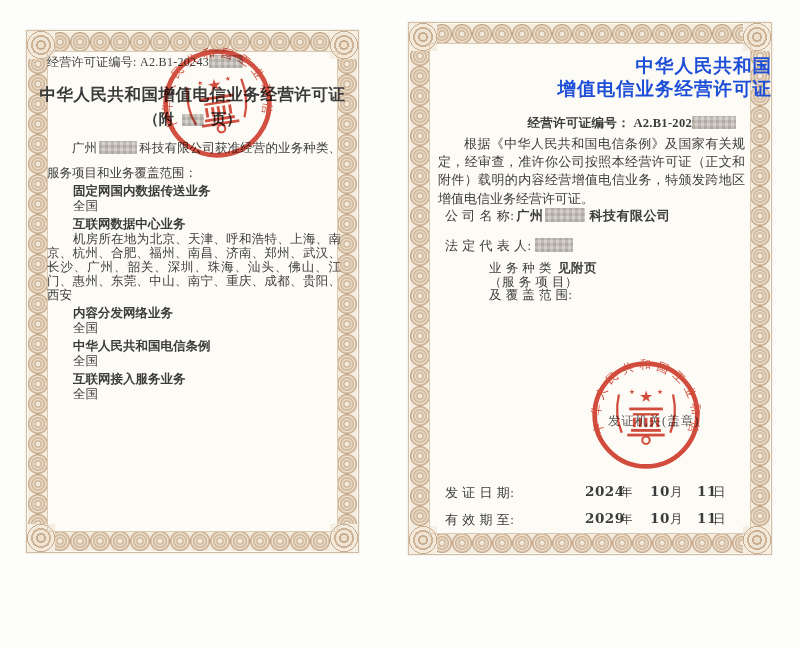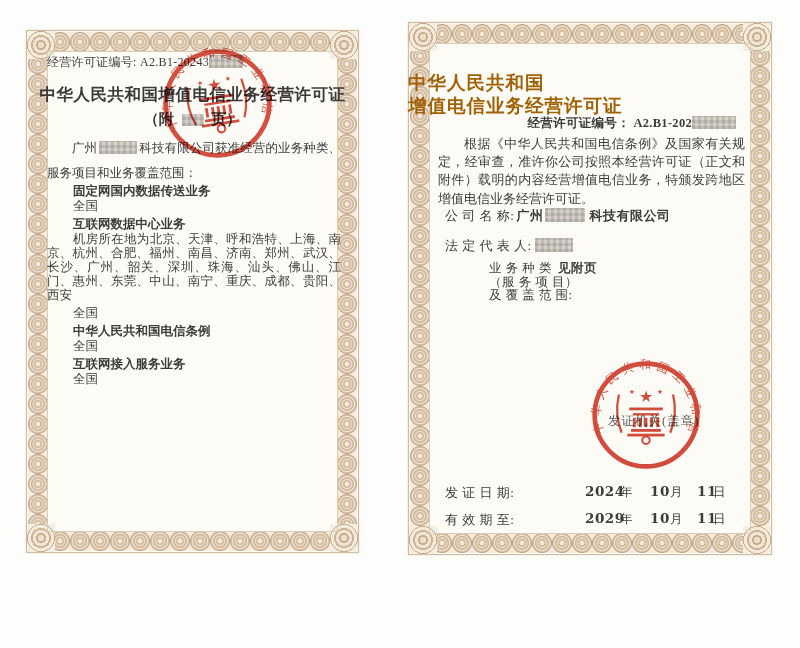--- a/index.html
+++ b/index.html
@@ -60,22 +60,22 @@
              font-weight:bold; letter-spacing:.5px; color:#3a3a3a; }
   .l-sub   { left:0; right:0; top:80px; text-align:center; font-size:15px; font-weight:bold; }
   .l-intro { left:21px; right:18px; top:106px; font-size:12.5px; line-height:25px;
              text-indent:25px; text-align:justify; }
   .l-items { left:21px; right:18px; top:150px; font-size:12.5px; }
   .l-item  { margin-top:4px; }
   .l-item .name  { font-weight:bold; line-height:15px; text-indent:26px; }
   .l-item .scope { line-height:14px; text-indent:26px; text-align:justify; }
 
   
-  .r-title { left:0; right:0; top:33px; text-align:left; font-size:18.5px;
-             font-weight:bold; line-height:23px; letter-spacing:1px; color:#a16207;margin-top:17px; }
+  .r-title { left:0; right:0; top:33px; text-align:right; font-size:18.5px;
+             font-weight:bold; line-height:23px; letter-spacing:1px; color:#1d4ed8; }
   .r-lic   { right:36px; top:93px; font-size:12.5px; font-weight:bold; letter-spacing:.3px;text-align:right; }
   .r-para  { left:30px; right:27px; top:113px; font-size:13px; line-height:18.2px;
              text-indent:2em; text-align:justify; }
   .r-field { left:37px; font-size:13px; letter-spacing:.5px; }
   .r-field .val { font-weight:bold; margin-left:2px; }
   .r-biz   { left:37px; top:240px; font-size:12.5px; line-height:13.5px; letter-spacing:.5px;margin-left:44px; }
   .r-biz .val { font-weight:bold; margin-left:6px; }
   .seal-behind { left:200px; top:391px; font-size:12.5px; color:#5a5a5a; letter-spacing:1px; z-index:1; }
   .r-date  { left:37px; font-size:13px; letter-spacing:.5px; }
   .r-date .num  { position:absolute; font-weight:bold; font-size:13.5px;
@@ -120,20 +120,21 @@
   <div class="abs l-items">
     <div class="l-item">
       <div class="name">固定网国内数据传送业务</div>
       <div class="scope">全国</div>
     </div>
     <div class="l-item">
       <div class="name">互联网数据中心业务</div>
       <div class="scope">机房所在地为北京、天津、呼和浩特、上海、南京、杭州、合肥、福州、南昌、济南、郑州、武汉、长沙、广州、韶关、深圳、珠海、汕头、佛山、江门、惠州、东莞、中山、南宁、重庆、成都、贵阳、西安</div>
     </div>
     <div class="l-item">
+      <div class="name">内容分发网络业务</div>
       <div class="scope">全国</div>
     </div>
     <div class="l-item">
       <div class="name">中华人民共和国电信条例</div>
       <div class="scope">全国</div>
     </div>
     <div class="l-item">
       <div class="name">互联网接入服务业务</div>
       <div class="scope">全国</div>
     </div>

